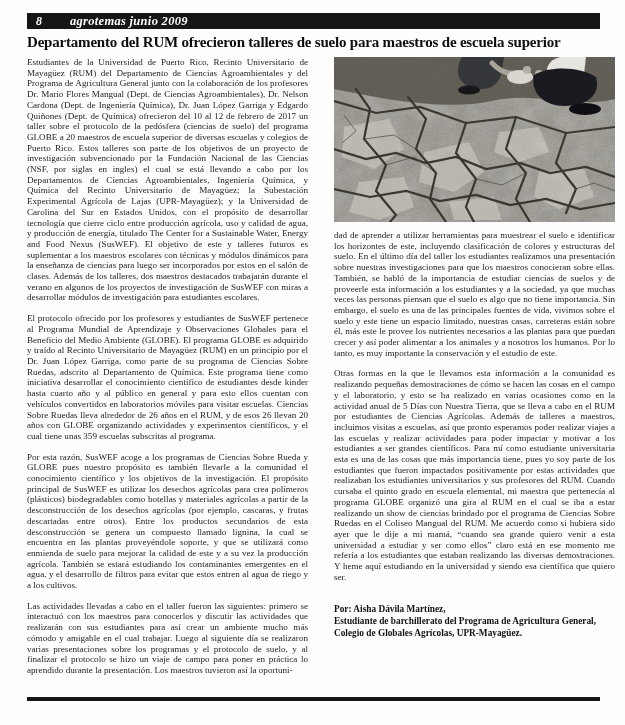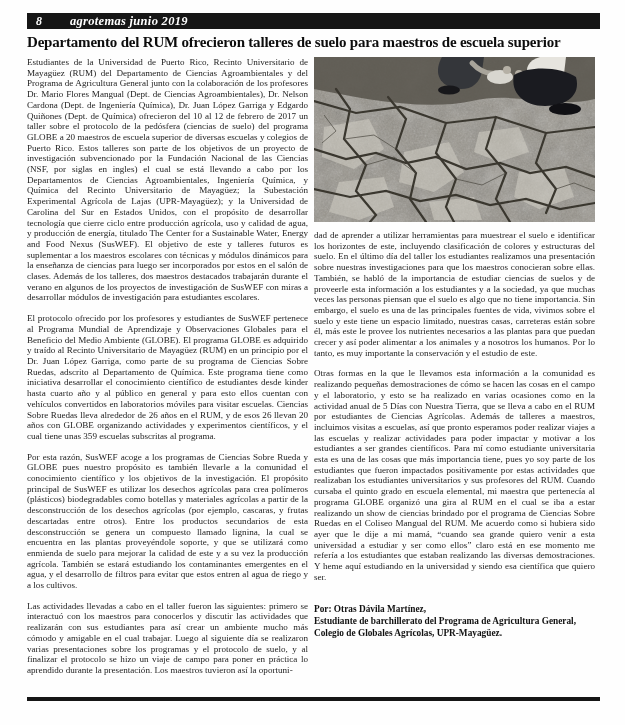--- a/index.html
+++ b/index.html
@@ -33,21 +33,21 @@
     margin: 3px 0 2px 0;
     font-size: 15px;
     line-height: 21px;
     font-weight: bold;
     letter-spacing: -0.2px;
     white-space: nowrap;
     color: #0d0d0d;
   }
   .columns {
     display: flex;
-    gap: 6px;
+    gap: 26px;
     padding: 2px 25px 0 27px;
     height: 636px;
     overflow: hidden;
   }
   .col { width: 281px; flex: 0 0 281px; }
   .col p {
     margin: 0 0 10px 0;
     font-size: 9.1px;
     line-height: 10.7px;
     text-align: justify;
@@ -76,21 +76,21 @@
   }
 </style>
 </head>
 <body>
 
 <div class="page">
 
   <div class="header">
     <div class="masthead-bar">
       <span class="page-num">8</span>
-      <span class="mast-title">agrotemas junio 2019</span>
+      <span class="mast-title">agrotemas junio 2009</span>
     </div>
     <h1 class="headline">Departamento del RUM ofrecieron talleres de suelo para maestros de escuela superior</h1>
   </div>
 
   <div class="columns">
 
     <div class="col">
       <p>Estudiantes de la Universidad de Puerto Rico, Recinto Universitario de Mayagüez (RUM) del Departamento de Ciencias Agroambientales y del Programa de Agricultura General junto con la colaboración de los profesores Dr. Mario Flores Mangual (Dept. de Ciencias Agroambientales), Dr. Nelson Cardona (Dept. de Ingeniería Química), Dr. Juan López Garriga y Edgardo Quiñones (Dept. de Química) ofrecieron del 10 al 12 de febrero de 2017 un taller sobre el protocolo de la pedósfera (ciencias de suelo) del programa GLOBE a 20 maestros de escuela superior de diversas escuelas y colegios de Puerto Rico. Estos talleres son parte de los objetivos de un proyecto de investigación subvencionado por la Fundación Nacional de las Ciencias (NSF, por siglas en ingles) el cual se está llevando a cabo por los Departamentos de Ciencias Agroambientales, Ingeniería Química, y Química del Recinto Universitario de Mayagüez; la Subestación Experimental Agrícola de Lajas (UPR-Mayagüez); y la Universidad de Carolina del Sur en Estados Unidos, con el propósito de desarrollar tecnología que cierre ciclo entre producción agrícola, uso y calidad de agua, y producción de energía, titulado The Center for a Sustainable Water, Energy and Food Nexus (SusWEF). El objetivo de este y talleres futuros es suplementar a los maestros escolares con técnicas y módulos dinámicos para la enseñanza de ciencias para luego ser incorporados por estos en el salón de clases. Además de los talleres, dos maestros destacados trabajarán durante el verano en algunos de los proyectos de investigación de SusWEF con miras a desarrollar módulos de investigación para estudiantes escolares.</p>
       <p>El protocolo ofrecido por los profesores y estudiantes de SusWEF pertenece al Programa Mundial de Aprendizaje y Observaciones Globales para el Beneficio del Medio Ambiente (GLOBE). El programa GLOBE es adquirido y traído al Recinto Universitario de Mayagüez (RUM) en un principio por el Dr. Juan López Garriga, como parte de su programa de Ciencias Sobre Ruedas, adscrito al Departamento de Química. Este programa tiene como iniciativa desarrollar el conocimiento científico de estudiantes desde kinder hasta cuarto año y al público en general y para esto ellos cuentan con vehículos convertidos en laboratorios móviles para visitar escuelas. Ciencias Sobre Ruedas lleva alrededor de 26 años en el RUM, y de esos 26 llevan 20 años con GLOBE organizando actividades y experimentos científicos, y el cual tiene unas 359 escuelas subscritas al programa.</p>
       <p>Por esta razón, SusWEF acoge a los programas de Ciencias Sobre Rueda y GLOBE pues nuestro propósito es también llevarle a la comunidad el conocimiento científico y los objetivos de la investigación. El propósito principal de SusWEF es utilizar los desechos agrícolas para crea polímeros (plásticos) biodegradables como botellas y materiales agrícolas a partir de la desconstrucción de los desechos agrícolas (por ejemplo, cascaras, y frutas descartadas entre otros). Entre los productos secundarios de esta desconstrucción se genera un compuesto llamado lignina, la cual se encuentra en las plantas proveyéndole soporte, y que se utilizará como enmienda de suelo para mejorar la calidad de este y a su vez la producción agrícola. También se estará estudiando los contaminantes emergentes en el agua, y el desarrollo de filtros para evitar que estos entren al agua de riego y a los cultivos.</p>
@@ -156,21 +156,21 @@
             <path d="M200,18 C196,36 210,49 231,49 C253,49 267,38 262,20 C248,10 216,8 200,18 Z" fill="#1a1b20"></path>
             <ellipse cx="251" cy="52" rx="16" ry="6" fill="#101014"></ellipse>
           </g>
         </svg>
       </figure>
 
       <p>dad de aprender a utilizar herramientas para muestrear el suelo e identificar los horizontes de este, incluyendo clasificación de colores y estructuras del suelo. En el último día del taller los estudiantes realizamos una presentación sobre nuestras investigaciones para que los maestros conocieran sobre ellas. También, se habló de la importancia de estudiar ciencias de suelos y de proveerle esta información a los estudiantes y a la sociedad, ya que muchas veces las personas piensan que el suelo es algo que no tiene importancia. Sin embargo, el suelo es una de las principales fuentes de vida, vivimos sobre el suelo y este tiene un espacio limitado, nuestras casas, carreteras están sobre él, más este le provee los nutrientes necesarios a las plantas para que puedan crecer y así poder alimentar a los animales y a nosotros los humanos. Por lo tanto, es muy importante la conservación y el estudio de este.</p>
       <p>Otras formas en la que le llevamos esta información a la comunidad es realizando pequeñas demostraciones de cómo se hacen las cosas en el campo y el laboratorio, y esto se ha realizado en varias ocasiones como en la actividad anual de 5 Días con Nuestra Tierra, que se lleva a cabo en el RUM por estudiantes de Ciencias Agrícolas. Además de talleres a maestros, incluimos visitas a escuelas, así que pronto esperamos poder realizar viajes a las escuelas y realizar actividades para poder impactar y motivar a los estudiantes a ser grandes científicos. Para mí como estudiante universitaria esta es una de las cosas que más importancia tiene, pues yo soy parte de los estudiantes que fueron impactados positivamente por estas actividades que realizaban los estudiantes universitarios y sus profesores del RUM. Cuando cursaba el quinto grado en escuela elemental, mi maestra que pertenecía al programa GLOBE organizó una gira al RUM en el cual se iba a estar realizando un show de ciencias brindado por el programa de Ciencias Sobre Ruedas en el Coliseo Mangual del RUM. Me acuerdo como si hubiera sido ayer que le dije a mi mamá, “cuando sea grande quiero venir a esta universidad a estudiar y ser como ellos” claro está en ese momento me refería a los estudiantes que estaban realizando las diversas demostraciones. Y heme aquí estudiando en la universidad y siendo esa científica que quiero ser.</p>
 
       <div class="byline">
-        <p>Por: Otras Dávila Martínez,</p>
+        <p>Por: Aisha Dávila Martínez,</p>
         <p>Estudiante de barchillerato del Programa de Agricultura General,</p>
         <p>Colegio de Globales Agrícolas, UPR-Mayagüez.</p>
       </div>
 
     </div>
   </div>
 
   <div class="bottom-rule"></div>
 
 </div>

